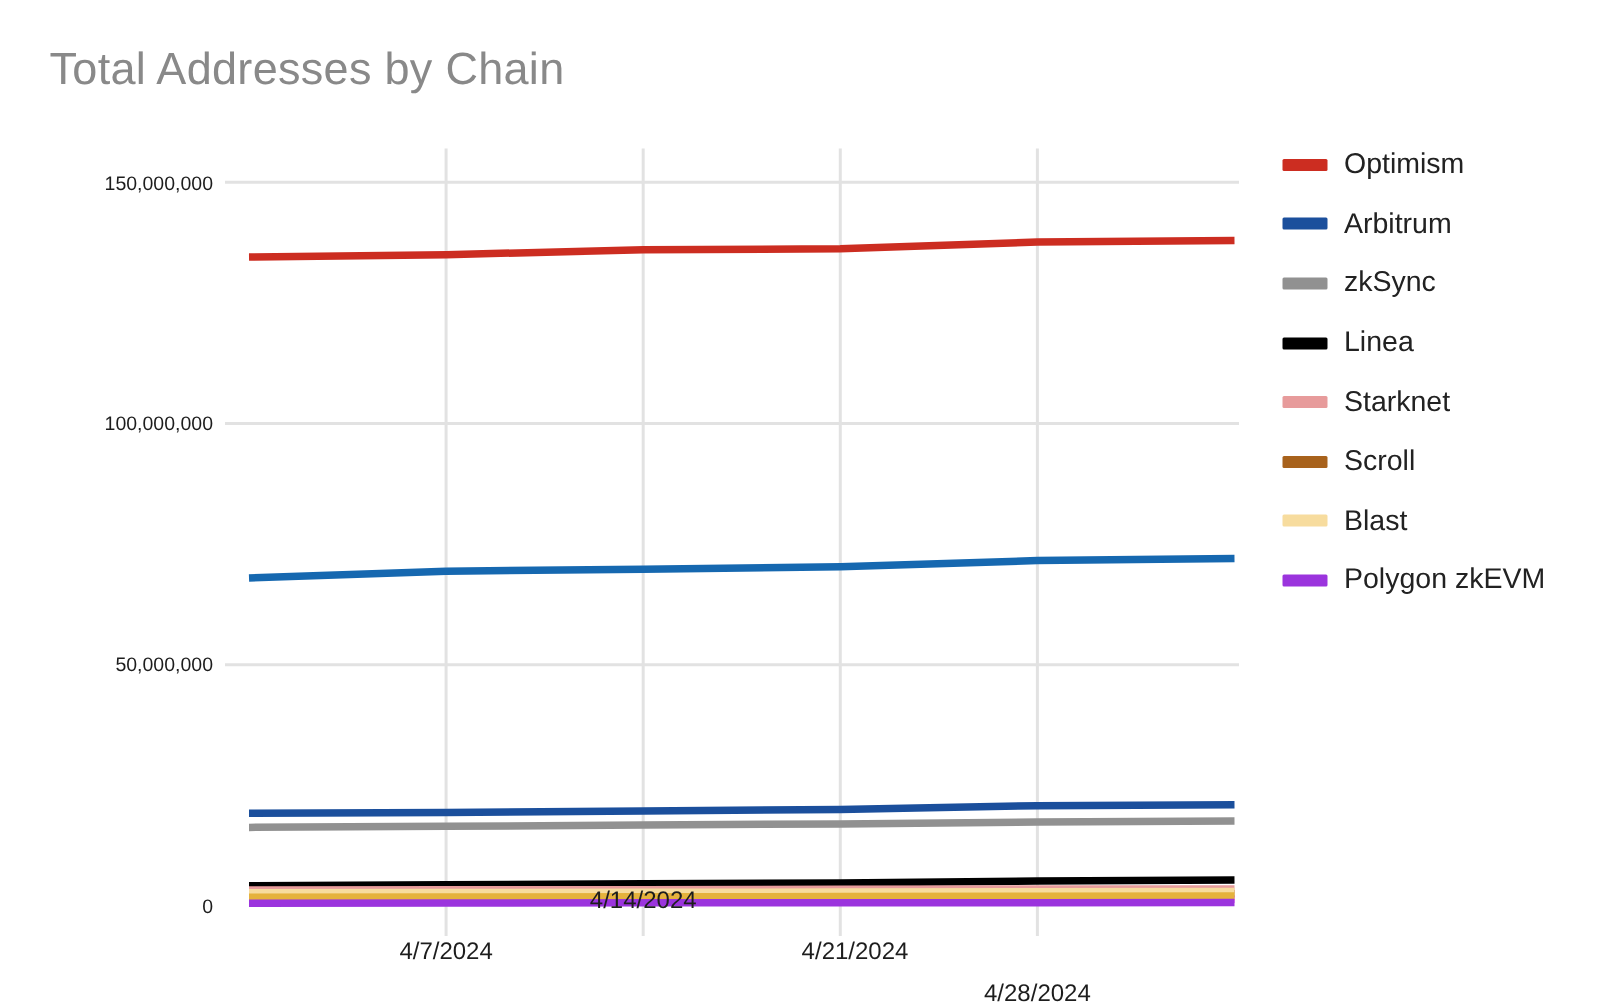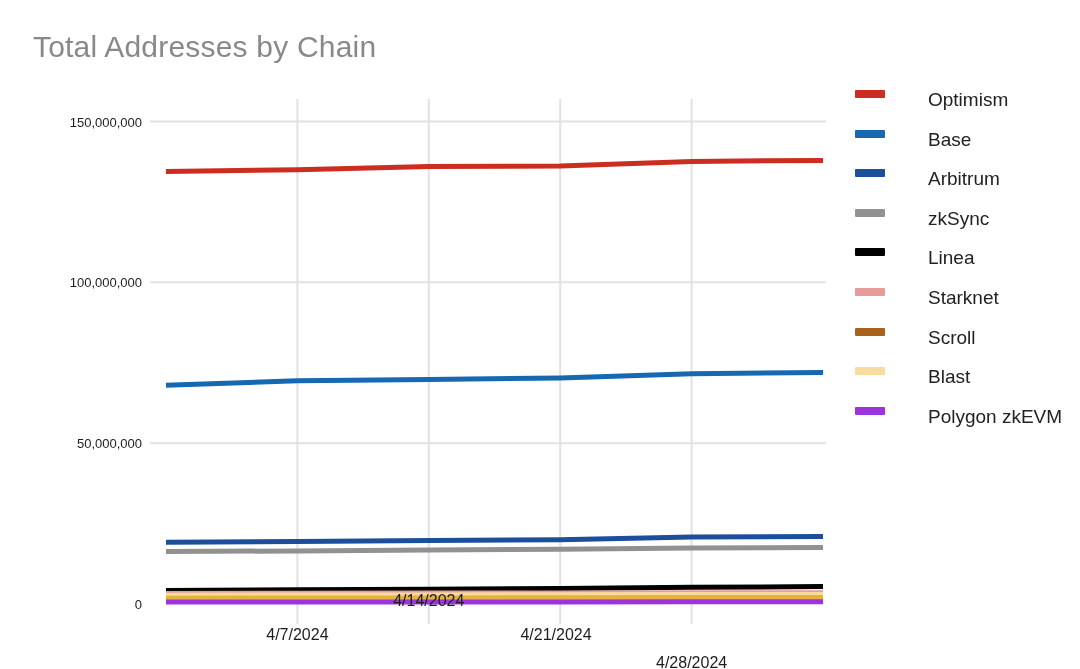--- a/index.html
+++ b/index.html
@@ -35,23 +35,22 @@
     top: 0;
   }
   .legend {
     position: absolute;
     left: 855px;
     top: 90px;
     width: 225px;
   }
   .legend-item {
     display: flex;
-    align-items: flex-start;
+    align-items: center;
     height: 39.6px;
-    gap: 32px;
   }
   .legend-swatch {
     width: 30px;
     height: 8px;
     border-radius: 1px;
     flex: none;
     margin-right: 11px;
   }
   .legend-label {
     font-size: 19px;
@@ -112,32 +111,28 @@
 
   <div id="ytick-labels">
       <div class="ytick-label" style="right: 938px; top: 121.516px;">150,000,000</div>
       <div class="ytick-label" style="right: 938px; top: 282.344px;">100,000,000</div>
       <div class="ytick-label" style="right: 938px; top: 443.172px;">50,000,000</div>
       <div class="ytick-label" style="right: 938px; top: 604px;">0</div>
     </div>
   <div id="xtick-labels">
       <div class="xtick-label" style="left: 297.4px; top: 626px;">4/7/2024</div>
       <div class="xtick-label" style="left: 428.8px; top: 592px;">4/14/2024</div>
-      <div class="xtick-label" style="left: 556px; top: 626px;">4/21/2024</div>
+      <div class="xtick-label" style="left: 570px; top: 626px;">4/21/2024</div>
       <div class="xtick-label" style="left: 691.6px; top: 654px;">4/28/2024</div>
     </div>
 
   <div class="legend" id="legend">
       <div class="legend-item">
         <span class="legend-swatch" style="background: rgb(204, 45, 33);"></span>
         <span class="legend-label">Optimism</span>
-      </div>
-      <div class="legend-item">
-        <span class="legend-swatch" style="background: rgb(22, 104, 176);"></span>
-        <span class="legend-label">Base</span>
       </div>
       <div class="legend-item">
         <span class="legend-swatch" style="background: rgb(27, 79, 156);"></span>
         <span class="legend-label">Arbitrum</span>
       </div>
       <div class="legend-item">
         <span class="legend-swatch" style="background: rgb(145, 145, 145);"></span>
         <span class="legend-label">zkSync</span>
       </div>
       <div class="legend-item">

